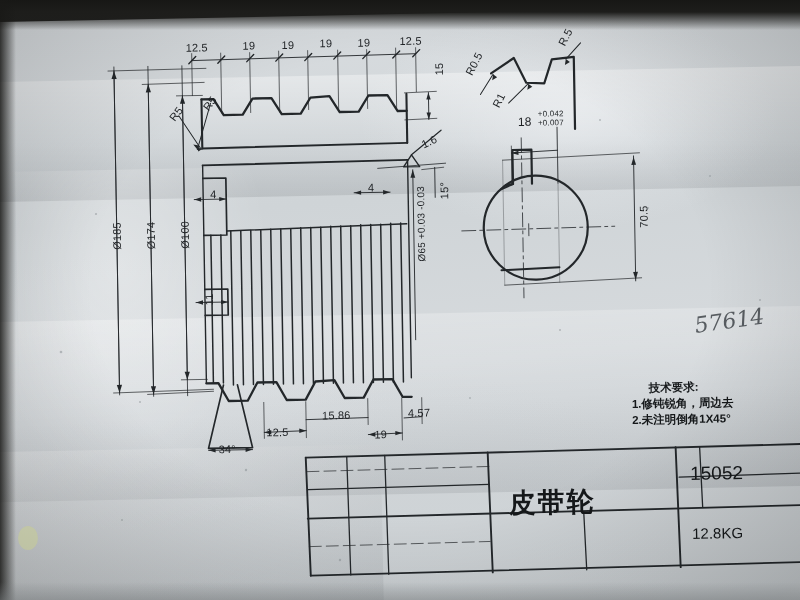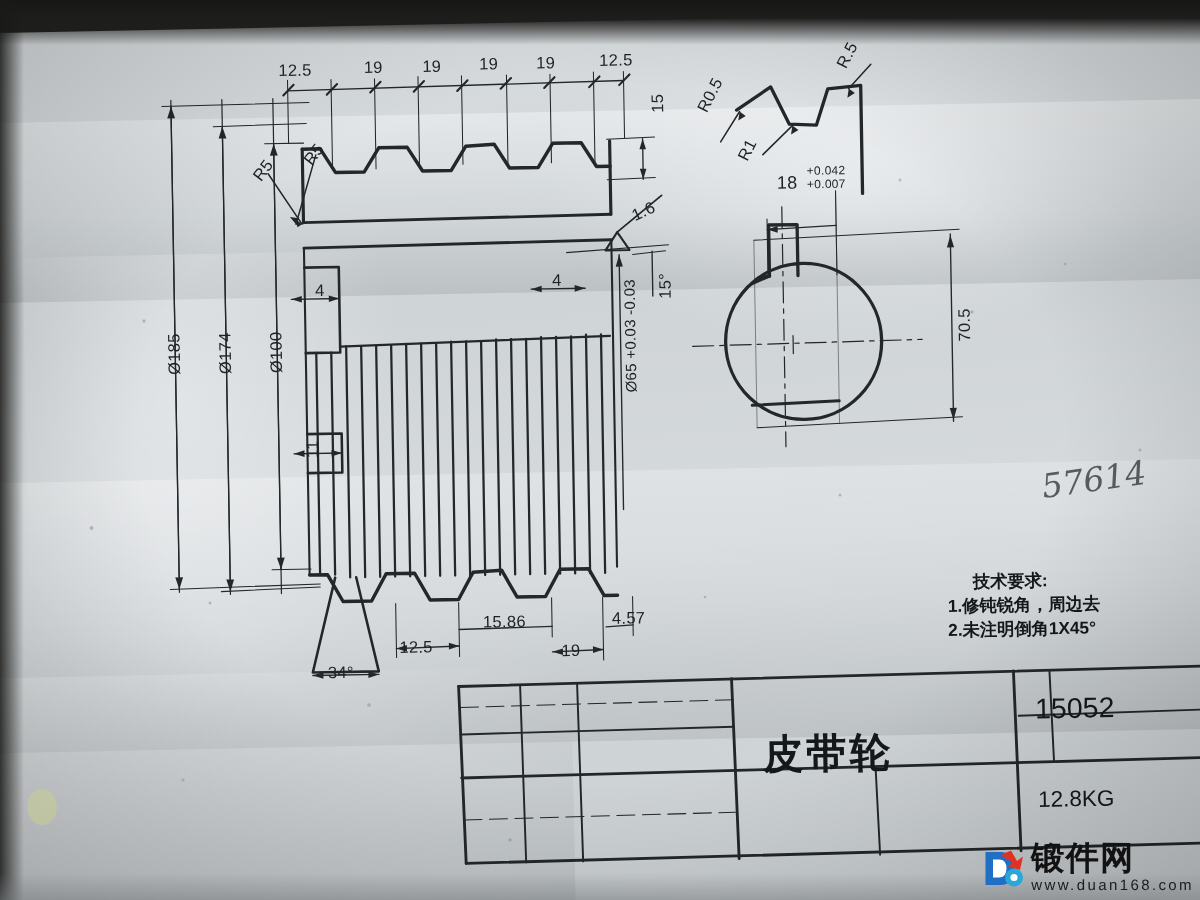--- a/index.html
+++ b/index.html
@@ -480,35 +480,20 @@
     <div class="tb-text" style="left:687px; top:468px; font-size:19px;">15052</div>
     <div class="tb-text" style="left:688px; top:530px;">12.8KG</div>
 
   </div>
 
   <div id="vignette"></div>
   <div id="topshadow"></div>
   <div id="leftshadow"></div>
   <div id="botshadow"></div>
 
-  <div id="watermark">
-    <div id="wm-logo">
-      <svg width="30" height="30" viewBox="0 0 30 30">
-        <path d="M3 4 L3 26 L13 26 Q22 26 22 15 Q22 4 13 4 Z" fill="#1f6fc4"></path>
-        <path d="M8 9 L8 21 L12 21 Q17 21 17 15 Q17 9 12 9 Z" fill="#ffffff"></path>
-        <path d="M13 6 L20 3 L24 10 L28 7 L26 16 L18 14 L21 11 Z" fill="#e03223"></path>
-        <circle cx="22" cy="21" r="6" fill="#2aa7d8"></circle>
-        <circle cx="22" cy="21" r="2.4" fill="#ffffff"></circle>
-      </svg>
-    </div>
-    <div id="wm-textwrap">
-      <div id="wm-cn">锻件网</div>
-      <div id="wm-url">www.duan168.com</div>
-    </div>
-  </div>
 
   <svg id="dust">
     <g fill="#7d8388" fill-opacity="0.45">
       <circle cx="96" cy="214" r="1.1"></circle>
       <circle cx="61" cy="352" r="1.3"></circle>
       <circle cx="140" cy="402" r="1"></circle>
       <circle cx="246" cy="470" r="1.2"></circle>
       <circle cx="600" cy="120" r="1"></circle>
       <circle cx="648" cy="208" r="1.1"></circle>
       <circle cx="710" cy="176" r="0.9"></circle>

